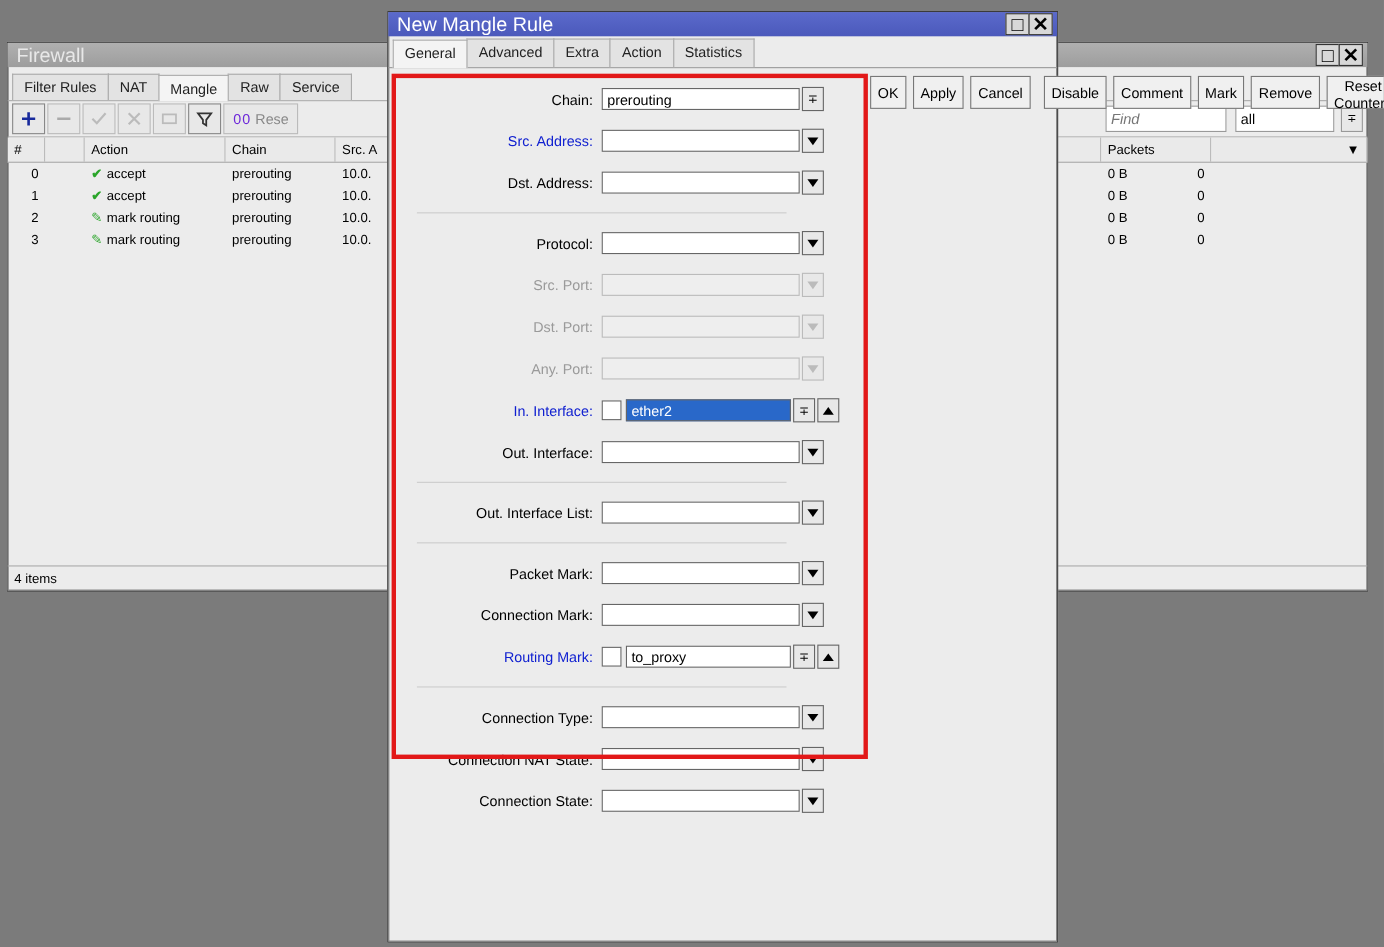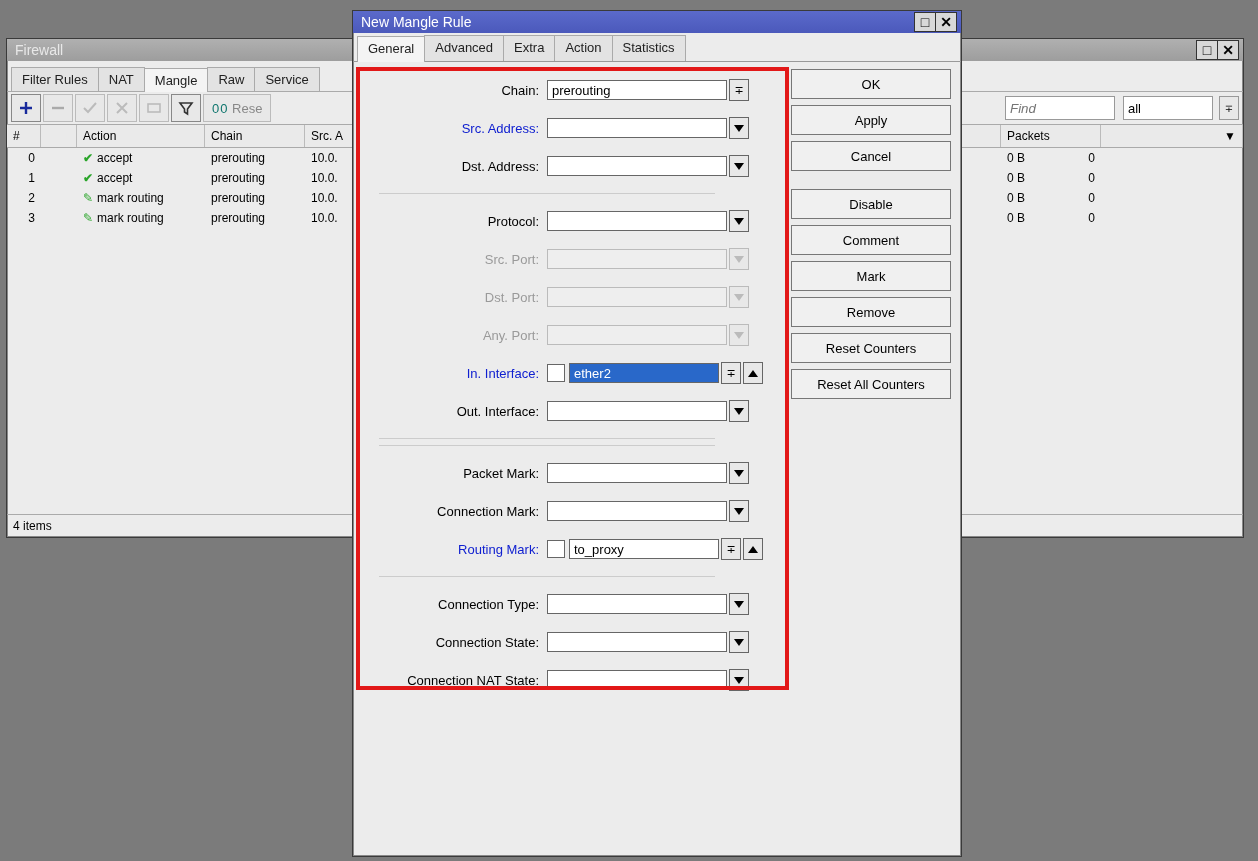--- a/index.html
+++ b/index.html
@@ -1,18 +1,18 @@
 <!DOCTYPE html>
 <html><head>
 <meta charset="utf-8">
 <style>
 html,body{margin:0;padding:0;height:100%;font-family:Arial,Helvetica,sans-serif;font-size:13px;color:#000;background:#7b7b7b}
 .desktop{position:relative;width:1258px;height:861px;overflow:hidden}
 .win{position:absolute;background:#ececec;border:1px solid #3a3a3a;box-shadow:0 0 0 1px #888 inset}
-.titlebar{height:22px;background:linear-gradient(#5b6acb,#4b59bb);color:#fff;display:flex;align-items:center;justify-content:space-between;padding:0 4px;font-size:14px}
+.titlebar{height:22px;background:linear-gradient(#5b6acb,#4b59bb);color:#fff;display:flex;align-items:center;justify-content:space-between;padding:0 4px;font-size:18px}
 .titlebar .t-left{padding-left:4px}
 .titlebar .t-right{display:flex;gap:0}
 .sqbtn{width:20px;height:18px;background:#d8d8d8;border:1px solid #333;display:flex;align-items:center;justify-content:center;font-weight:bold;font-family:Arial;margin-left:-1px;color:#000}
 
 .bgwin{left:6px;top:38px;width:1236px;height:498px}
 .dim-title{background:linear-gradient(#b0b0b0,#9d9d9d);color:#e8e8e8}
 .tabsrow{display:flex;align-items:flex-end;height:28px;padding:2px 4px 0 4px;border-bottom:1px solid #aaa}
 .tab{padding:4px 10px;border:1px solid #aaa;border-bottom:none;margin-right:-1px;background:#e3e3e3;color:#222}
 .tab.active{background:#f4f4f4;position:relative;top:1px}
 .toolbar{height:32px;display:flex;align-items:center;gap:2px;padding:0 4px;border-bottom:1px solid #aaa}
@@ -32,21 +32,21 @@
 .td{padding:0 6px;display:flex;align-items:center;font-size:12px;box-sizing:border-box}
 .td.r{justify-content:flex-end}
 .chk{color:#2aa52a;font-weight:bold;margin-right:4px}
 .pen{color:#2aa52a;margin-right:4px}
 .statusbar{position:absolute;left:0;right:0;bottom:0;height:22px;border-top:1px solid #aaa;padding:0 6px;display:flex;align-items:center;font-size:12px}
 
 .modal{left:352px;top:10px;width:608px;height:845px}
 .mbody{position:relative;height:820px}
 .mtabs{display:flex;height:26px;border-bottom:1px solid #999;padding:2px 0 0 4px}
 .mfields{position:absolute;left:6px;top:30px;width:416px}
-.mbtns{position:absolute;right:10px;top:36px;width:160px;display:flex;flex-direction:column;gap:6px}
+.mbtns{position:absolute;right:10px;top:36px;width:160px;display:flex;flex-direction:row;gap:6px}
 .mbtns button{height:30px;border:1px solid #777;background:#f0f0f0;font-size:13px}
 .row{display:flex;align-items:center;height:22px;margin:16px 0}
 .lbl{width:180px;text-align:right;padding-right:8px;font-size:13px}
 .lbl.blue{color:#1020d0}
 .lbl.grey{color:#9a9a9a}
 .inwrap{display:flex;align-items:center;gap:2px}
 .inpt{width:180px;height:20px;border:1px solid #666;background:#fff;font-size:13px;padding:0 4px;box-sizing:border-box}
 .inpt.sel{background:#2968c9;color:#fff}
 .inpt.mid{width:150px}
 .inpt.dis{background:#eee;border-color:#bbb}
@@ -103,21 +103,21 @@
       <div class="tbtn dis">
           <svg viewBox="0 0 16 16">
             <rect x="2" y="4" width="12" height="8" fill="none" stroke="#bbb" stroke-width="1.6"></rect>
           </svg>
         </div>
       <div class="tbtn">
           <svg viewBox="0 0 16 16">
             <path fill="none" stroke="#333" stroke-width="1.6" d="M2 3h12l-4.5 6v5l-3-2v-3z"></path>
           </svg>
         </div>
-      <div class="txtbtn"><span style="letter-spacing:1px;color:#0f766e">00</span>&nbsp;<span>Rese</span></div>
+      <div class="txtbtn"><span style="letter-spacing:1px;color:#6d28d9">00</span>&nbsp;<span>Rese</span></div>
       <input class="findbox" placeholder="Find" style="">
       <div class="allbox">
           <span>all</span>
         </div>
       <div class="downmk">
           <span style="font-size:10px">∓</span>
         </div>
     </div>
 
     <div class="table">
@@ -305,20 +305,29 @@
         <div class="row">
           <div class="lbl">Out. Interface:</div>
           <div class="inwrap">
             <input class="inpt" style="">
             <div class="spbtn">
                 <div class="tri down"></div>
               </div>
           </div>
         </div>
         <div class="sep"></div>
+        <div class="row">
+          <div class="lbl">Out. Interface List:</div>
+          <div class="inwrap">
+            <input class="inpt" style="">
+            <div class="spbtn">
+                <div class="tri down"></div>
+              </div>
+          </div>
+        </div>
         <div class="sep"></div>
         <div class="row">
           <div class="lbl">Packet Mark:</div>
           <div class="inwrap">
             <input class="inpt" style="">
             <div class="spbtn">
                 <div class="tri down"></div>
               </div>
           </div>
         </div>
@@ -346,30 +355,30 @@
         <div class="row">
           <div class="lbl">Connection Type:</div>
           <div class="inwrap">
             <input class="inpt" style="">
             <div class="spbtn">
                 <div class="tri down"></div>
               </div>
           </div>
         </div>
         <div class="row">
+          <div class="lbl">Connection NAT State:</div>
+          <div class="inwrap">
+            <input class="inpt" style="">
+            <div class="spbtn">
+                <div class="tri down"></div>
+              </div>
+          </div>
+        </div>
+        <div class="row">
           <div class="lbl">Connection State:</div>
-          <div class="inwrap">
-            <input class="inpt" style="">
-            <div class="spbtn">
-                <div class="tri down"></div>
-              </div>
-          </div>
-        </div>
-        <div class="row">
-          <div class="lbl">Connection NAT State:</div>
           <div class="inwrap">
             <input class="inpt" style="">
             <div class="spbtn">
                 <div class="tri down"></div>
               </div>
           </div>
         </div>
       </div>
     </div>
   </div>

